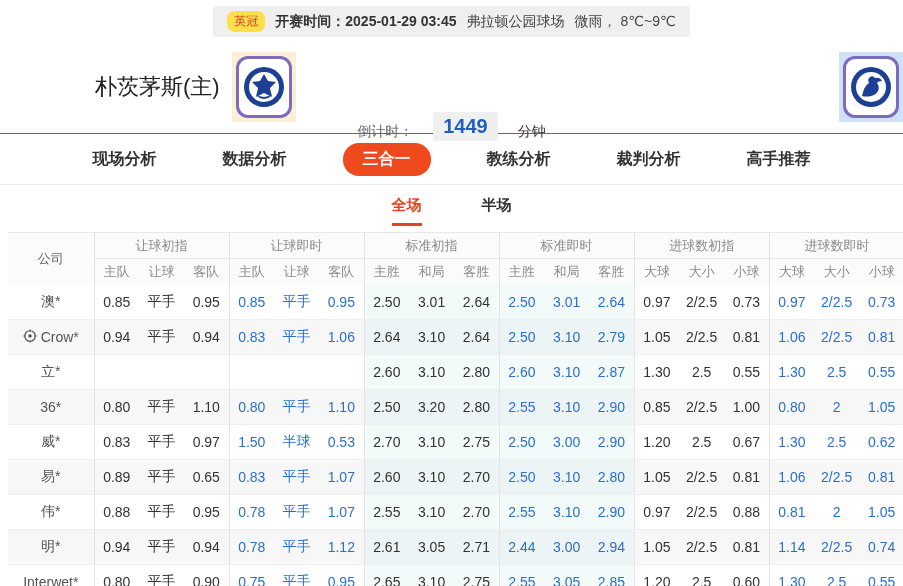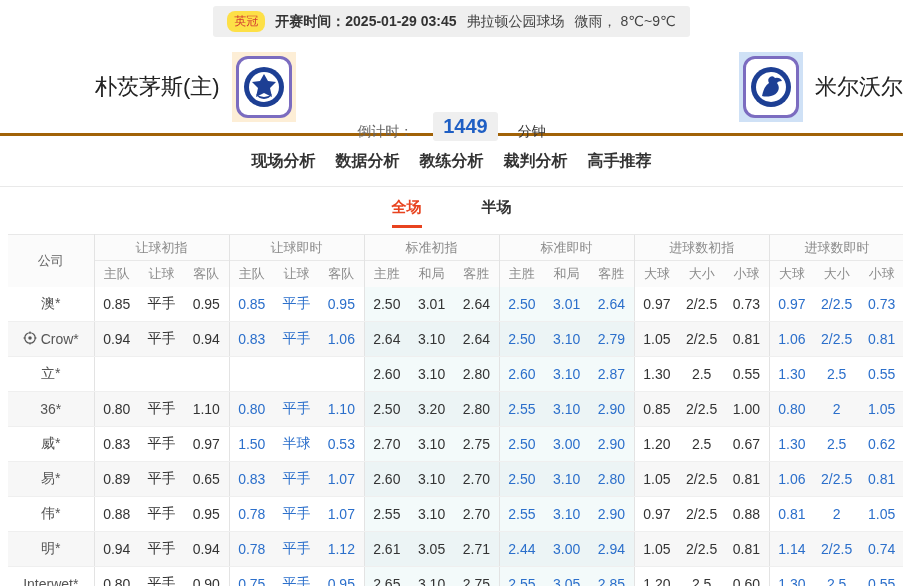--- a/index.html
+++ b/index.html
@@ -25,21 +25,21 @@
   .logo-wrap.away-bg { background:#cfe1f6; }
   .logo-box { width:56px; height:62px; background:#fff; border:3px solid #7b6cc0; border-radius:12px;
     display:flex; align-items:center; justify-content:center; }
   .countdown { position:absolute; left:0; right:0; top:8px; height:92px;
     display:flex; align-items:flex-end; justify-content:center; gap:20px; }
   .cd-label { font-size:14px; color:#666; }
   .cd-value { font-size:20px; font-weight:bold; color:#1f5fc4; background:#efefef; padding:3px 10px; border-radius:3px; }
   .cd-unit { font-size:14px; color:#333;margin-top:19px; }
 
   
-  .nav { border-top:3px solid #a16207; padding:9px 0 8px; display:flex; justify-content:center; align-items:center;text-align:right; }
+  .nav { border-top:1px solid #a16207; padding:9px 0 8px; display:flex; justify-content:center; gap:46px; align-items:center;text-align:right; }
   .nav-tab { font-size:16px; font-weight:bold; color:#333; padding:6px 10px; cursor:pointer; white-space:nowrap; }
   .nav-tab.active { background:#ee4a1d; color:#fff; border-radius:16px; padding:6px 20px; }
 
   
   .panel { border-top:1px solid #e9e9e9; }
   .subtabs { display:flex; justify-content:center; gap:60px; padding:11px 0 0; }
   .subtab { font-size:15px; color:#333; font-weight:bold; padding-bottom:8px; cursor:pointer; }
   .subtab.active { color:#e8431f; border-bottom:3px solid #e8431f; }
 
   
@@ -93,27 +93,27 @@
   <div class="team away">
     <span class="logo-wrap away-bg">
       <span class="logo-box">
         <svg width="42" height="46" viewBox="0 0 42 46">
           <circle cx="21" cy="23" r="20" fill="#1d3f94"></circle>
           <circle cx="21" cy="23" r="15" fill="#fff"></circle>
           <path d="M12 32 q2 -10 7 -13 q-2 -4 1 -6 q3 -2 5 1 q5 -1 7 3 q-4 0 -5 2 q3 4 1 8 q-2 4 -7 5 q-5 1 -9 0 z" fill="#1d3f94"></path>
         </svg>
       </span>
     </span>
-    <span class="team-name">米尔沃尔</span>
   </div>
 </div>
 
 <div class="nav" id="nav-tabs">
     <div class="nav-tab">现场分析</div>
     <div class="nav-tab">数据分析</div>
+    <div class="nav-tab active">三合一</div>
     <div class="nav-tab">教练分析</div>
     <div class="nav-tab">裁判分析</div>
     <div class="nav-tab">高手推荐</div>
   </div>
 
 <div class="panel">
   <div class="subtabs" id="sub-tabs">
       <div class="subtab active">全场</div>
       <div class="subtab">半场</div>
     </div>

